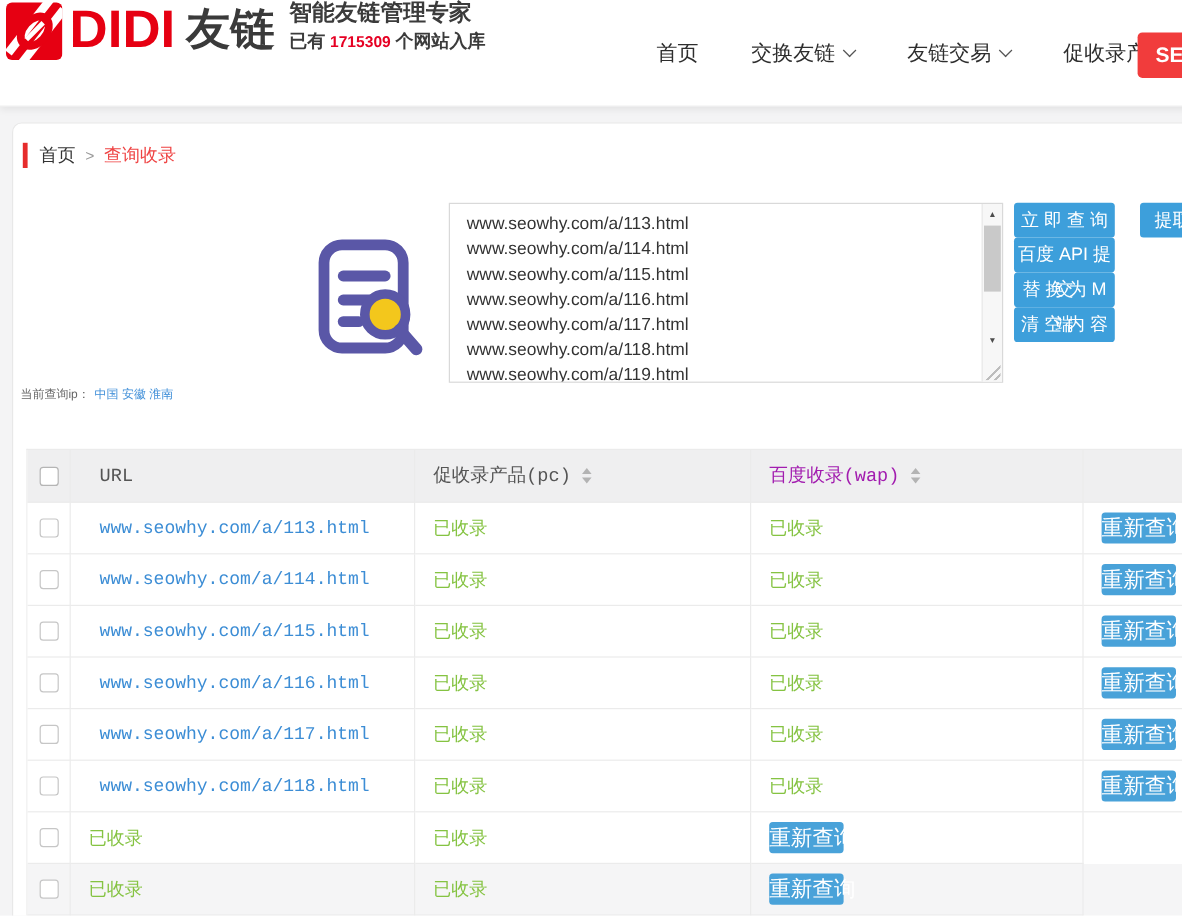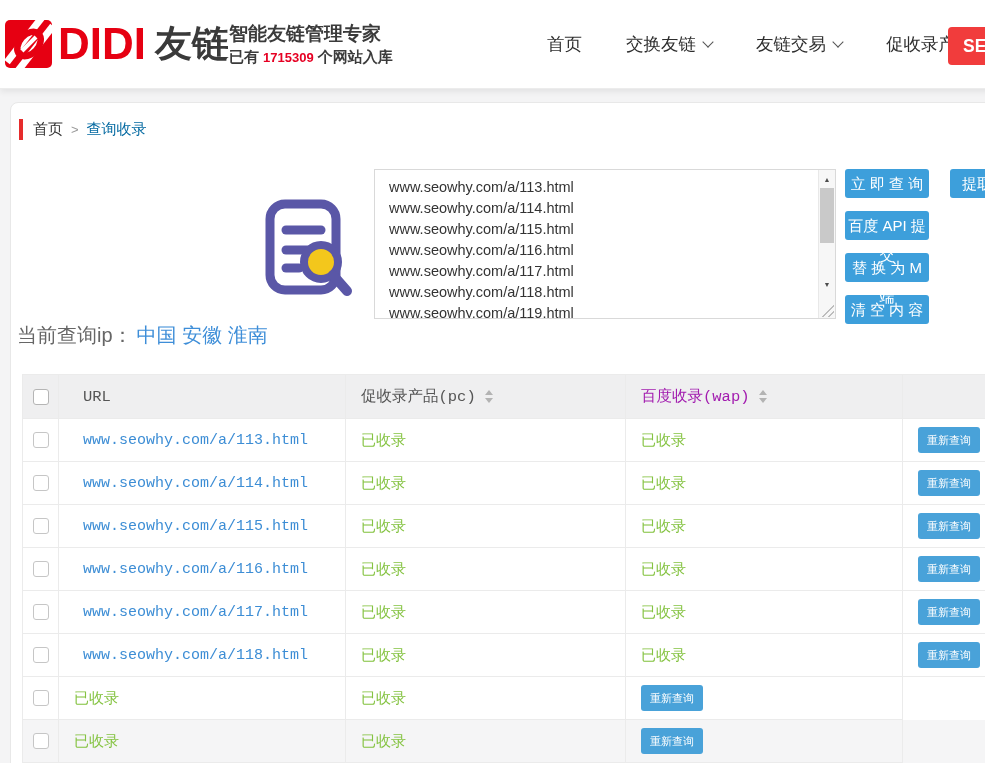--- a/index.html
+++ b/index.html
@@ -10,24 +10,24 @@
     font-family:"Liberation Sans","DejaVu Sans",sans-serif;
     color:#333;
   }
   
   .header {
     position:absolute; top:0; left:0; width:1300px; height:89px;
     background:#fff; border-bottom:1px solid #ececec;
     box-shadow:0 3px 6px rgba(0,0,0,.07);
     z-index:5;
   }
-  .logo { position:absolute; left:5px; top:0; height:88px; display:flex; align-items:center; cursor:pointer; }
+  .logo { position:absolute; left:5px; top:0; height:88px; display:flex; cursor:pointer; }
   .brand-didi { font-size:44px; font-weight:800; color:#e60012; letter-spacing:0px; margin-left:6px; }
   .brand-you  { font-size:37px; font-weight:700; color:#3a3a3a; margin-left:9px; }
-  .tagline { margin-left:0; line-height:1.25; }
+  .tagline { margin-left:12px; line-height:1.25; }
   .tagline-main { font-size:19px; font-weight:bold; color:#3b3b3b; }
   .tagline-stat { font-size:15px; font-weight:bold; color:#3b3b3b; margin-top:2px; }
   .stat-number { color:#e60023; font-size:13px; margin:0 4px; }
   .nav { position:absolute; left:547px; top:0; height:88px; display:flex; align-items:center; gap:44px; }
   .nav-item { font-size:17.5px; color:#2e2e2e; white-space:nowrap; cursor:pointer; display:flex; align-items:center; }
   .chevron {
     display:inline-block; width:8px; height:8px; margin-left:8px; margin-top:-4px;
     border-right:1.6px solid #555; border-bottom:1.6px solid #555;
     transform:rotate(45deg);
   }
@@ -38,21 +38,21 @@
   }
   
   .card {
     position:absolute; left:10px; top:102px; width:1280px; height:680px;
     background:#fff; border:1px solid #e8e8e8; border-radius:8px 8px 0 0;
   }
   .breadcrumb { position:absolute; left:8px; top:16px; display:flex; align-items:center; font-size:15px; }
   .bc-bar { width:4px; height:21px; background:#e62c2c; margin-right:10px; }
   .bc-home { color:#333; cursor:pointer; }
   .bc-sep { color:#999; margin:0 8px; font-size:13px; }
-  .bc-current { color:#0369a1; }
+  .bc-current { color:#ef4444; }
   
   .doc-icon { position:absolute; left:252px; top:94px; }
   .ta-wrap {
     position:absolute; left:363px; top:66px; width:462px; height:150px;
     border:1px solid #d9d9d9; background:#fff;
   }
   .ta-wrap textarea {
     display:block; width:443px; height:148px; border:none; outline:none; resize:none;
     overflow:hidden; padding:7px 0 0 14px; font-size:14.5px; line-height:21px;
     color:#333; font-family:"Liberation Sans","DejaVu Sans",sans-serif; background:transparent;
@@ -66,27 +66,27 @@
     position:absolute; right:1px; bottom:1px; width:14px; height:14px; cursor:nwse-resize;
     background:repeating-linear-gradient(-45deg, transparent 0 3px, #bdbdbd 3px 4.5px);
     clip-path:polygon(100% 0, 100% 100%, 0 100%);
   }
   
   .btn-col { position:absolute; left:834px; top:66px; }
   .btn {
     display:block; border:none; background:#3d9fdb; color:#fff; border-radius:3px;
     font-size:15px; cursor:pointer; font-family:inherit; text-align:center;
   }
-  .btn-main { width:84px; height:29px; margin-bottom:13px; line-height:29px; }
+  .btn-main { width:84px; height:29px; line-height:29px; }
   .btn-extract {
     position:absolute; left:939px; top:66px; width:110px; height:29px;
     text-align:left; padding-left:12px; line-height:29px;
   }
   
-  .ip-line { position:absolute; left:6px; top:219px; font-size:20px; color:#666; }
+  .ip-line { position:absolute; left:6px; top:219px; font-size:10px; color:#666; }
   .ip-value { color:#3e8ed8; margin-left:4px; }
   .summary-line { position:absolute; left:6px; top:245px; font-size:14.5px; color:#555; }
   
   .table {
     position:absolute; left:11px; top:271px; width:1151px;
     border-top:1px solid #ebebeb; border-left:1px solid #ebebeb;
     font-size:15px;
   }
   .trow { display:grid; grid-template-columns:36px 287px 280px 277px 270px; height:43px; background:#fff; }
   .trow.head { height:44px; background:#efeff0; color:#555; font-size:15.5px; }
@@ -104,21 +104,21 @@
     width:16px; height:16px; background:#fff; border:1px solid #c6c6c6; border-radius:3px;
     cursor:pointer; display:inline-block;
   }
   .head .cb { border-color:#b5b5b5; }
   .url-link { color:#3c8dd5; text-decoration:none; cursor:pointer; }
   .sort { display:inline-flex; flex-direction:column; gap:3px; margin-left:9px; cursor:pointer; }
   .tri-up { width:0; height:0; border-left:4px solid transparent; border-right:4px solid transparent; border-bottom:5px solid #b3b3b3; }
   .tri-down { width:0; height:0; border-left:4px solid transparent; border-right:4px solid transparent; border-top:5px solid #b3b3b3; }
   .requery {
     width:62px; height:26px; border:none; border-radius:3px; background:#49a2d9;
-    color:#fff; font-size:11px; cursor:pointer; font-family:inherit;
+    color:#fff; font-size:18px; cursor:pointer; font-family:inherit;
   }
 </style>
 </head>
 <body>
 
 <header class="header">
   <div class="logo">
     <svg width="47" height="52" viewBox="0 0 47 52">
       <rect x="0" y="2" width="47" height="48" rx="5" fill="#e60012"></rect>
       <path d="M2 44 L38 -2" stroke="#fff" stroke-width="7"></path>

